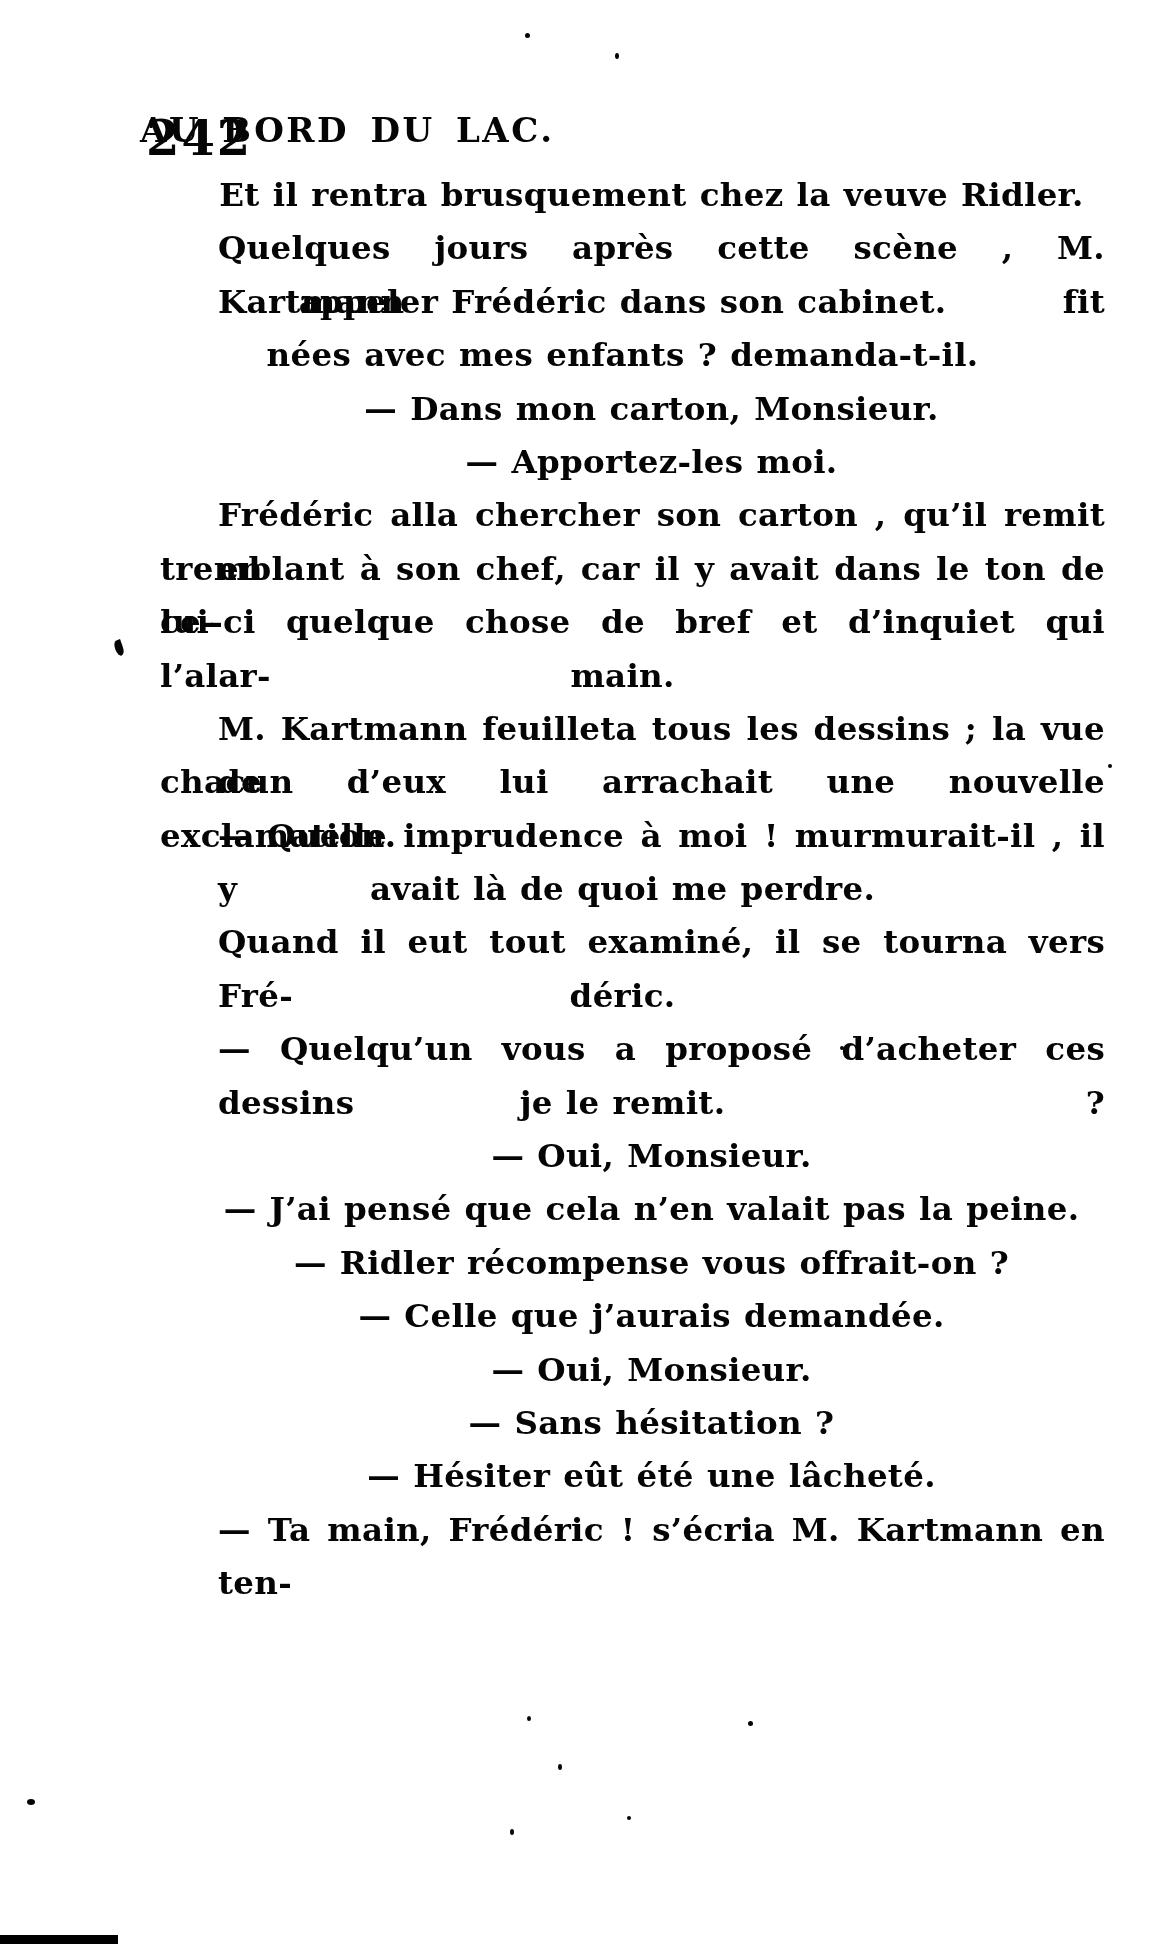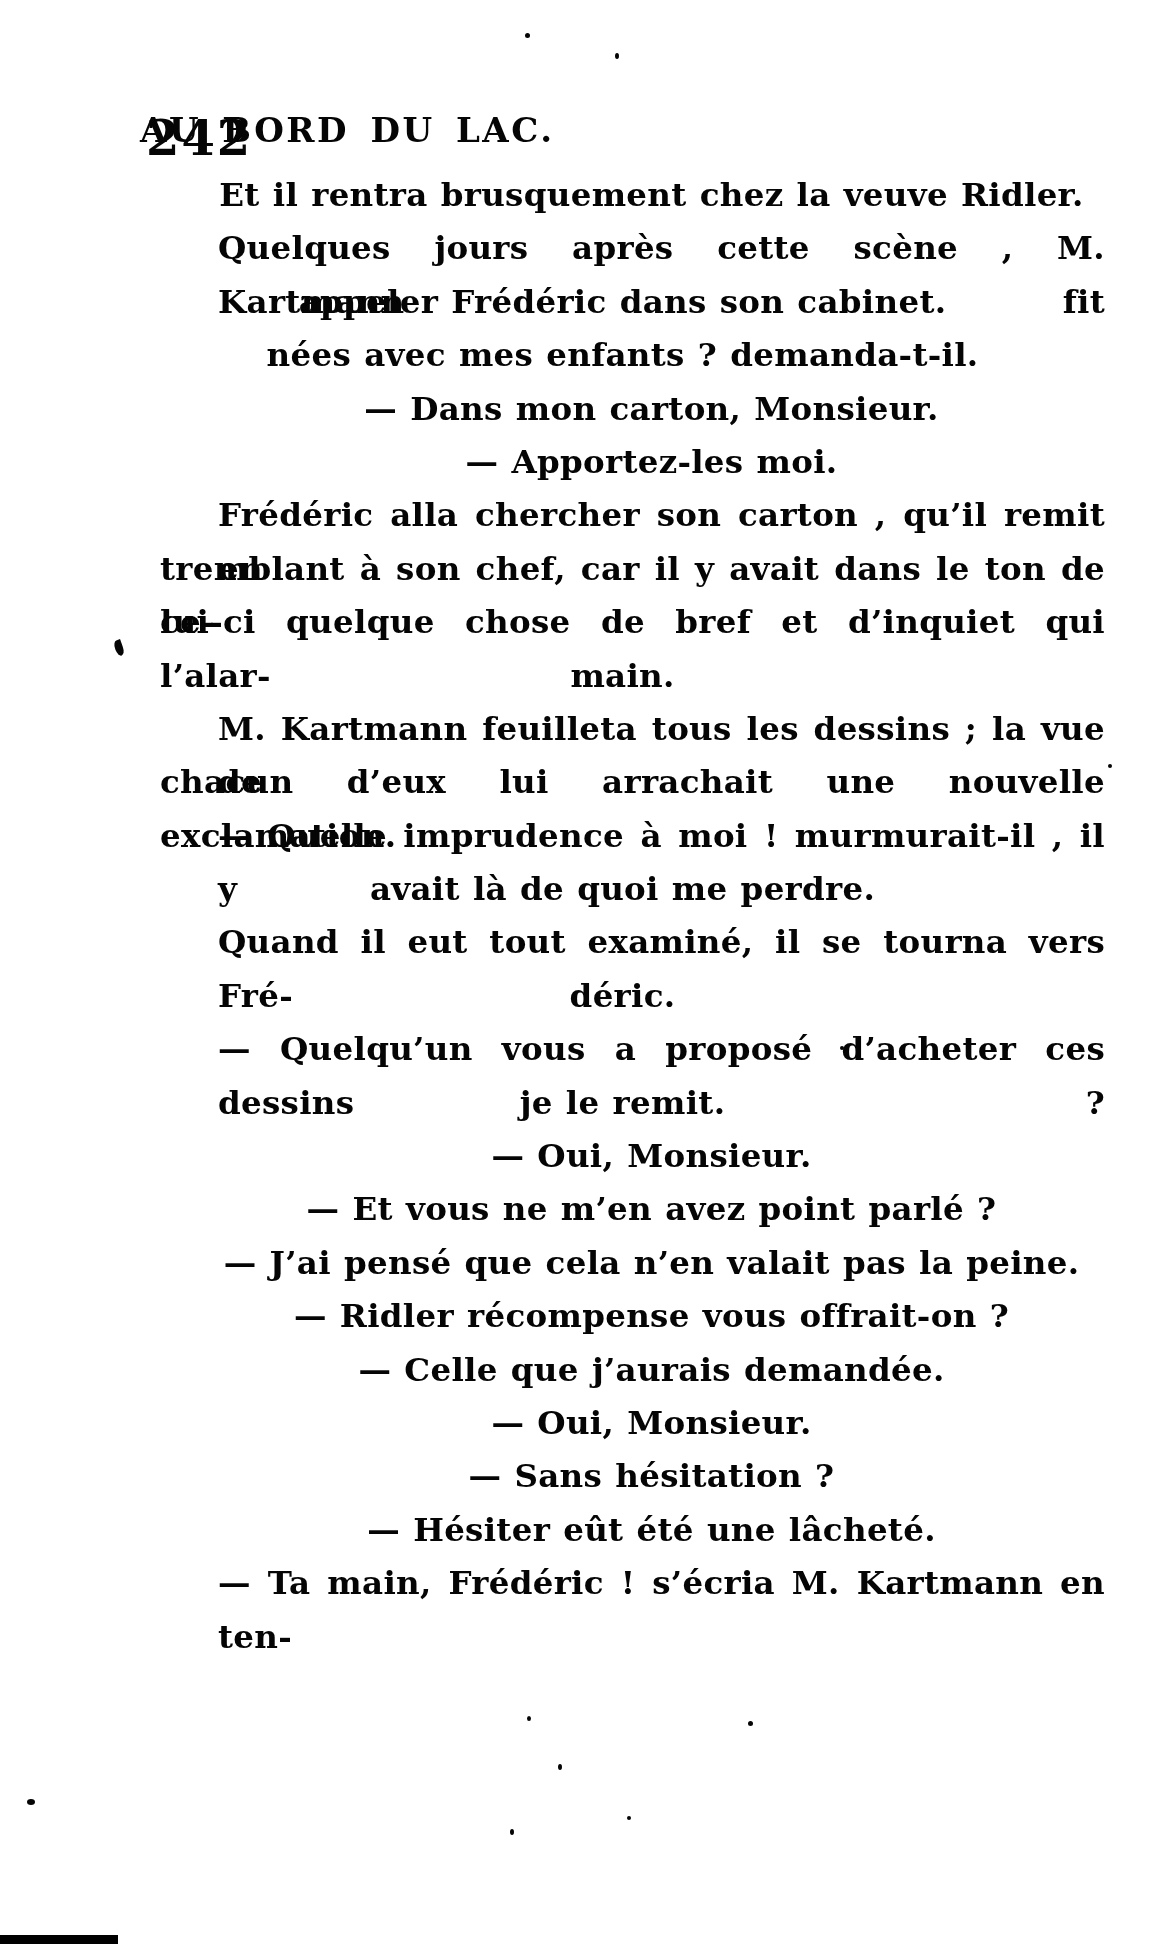--- a/index.html
+++ b/index.html
@@ -91,21 +91,20 @@
       <div class="line">main.</div>
       <div class="line indent justify">M. Kartmann feuilleta tous les dessins ; la vue de</div>
       <div class="line justify">chacun d’eux lui arrachait une nouvelle exclamation.</div>
       <div class="line indent justify">— Quelle imprudence à moi ! murmurait-il , il y</div>
       <div class="line">avait là de quoi me perdre.</div>
       <div class="line indent justify">Quand il eut tout examiné, il se tourna vers Fré-</div>
       <div class="line">déric.</div>
       <div class="line indent justify">— Quelqu’un vous a proposé d’acheter ces dessins ?</div>
       <div class="line">je le remit.</div>
       <div class="line indent">— Oui, Monsieur.</div>
-      <div class="line indent">— Et vous ne m’en avez point parlé ?</div>
       <div class="line indent">— J’ai pensé que cela n’en valait pas la peine.</div>
       <div class="line indent">— Ridler récompense vous offrait-on ?</div>
       <div class="line indent">— Celle que j’aurais demandée.</div>
       <div class="line indent">— Oui, Monsieur.</div>
       <div class="line indent">— Sans hésitation ?</div>
       <div class="line indent">— Hésiter eût été une lâcheté.</div>
       <div class="line indent justify">— Ta main, Frédéric ! s’écria M. Kartmann en ten-</div>
     </div>
 
   <div class="bottom-bar" id="bottom-bar" style="left: 0px; top: 1935px; width: 118px; height: 9px;"></div>

